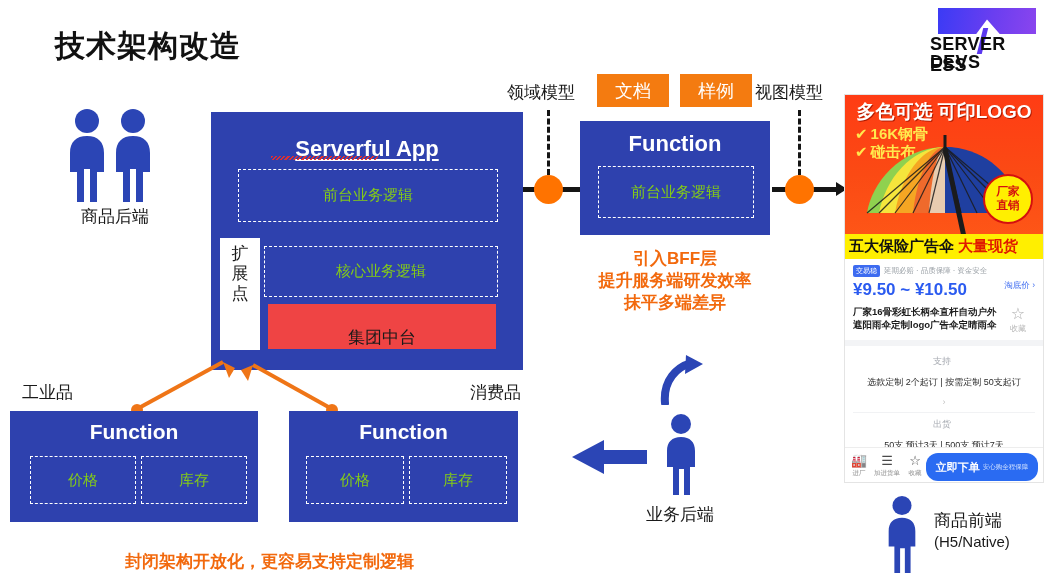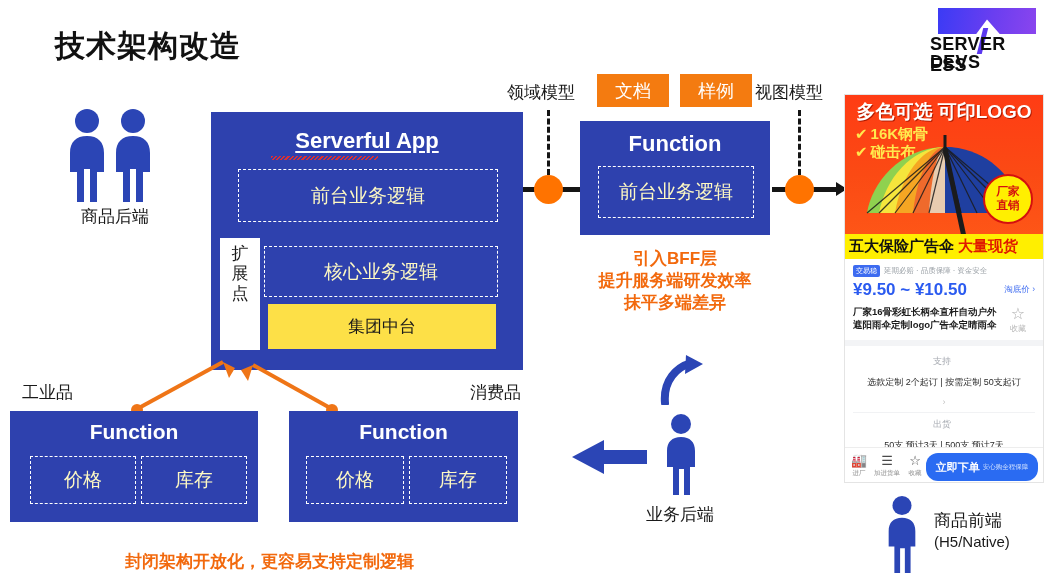--- a/index.html
+++ b/index.html
@@ -50,27 +50,27 @@
     position: absolute; left: 0; top: 44px;
     font-size: 18px; font-weight: bold; color: #0d0d0d;
     letter-spacing: 0.3px;
   }
   .logo-gap { display: inline-block; width: 14px; }
 
   
   .blue-box { background: #2e41ae; }
   .dash-box {
     border: 1.6px dashed #ffffff;
-    color: #fef9c3;
+    color: #84cc16;
     display: flex; align-items: center; justify-content: center;
-    font-size: 19px;
+    font-size: 15px;
   }
   .white-box {
-    background: #fde047; color: #1a1a1a;
-    display: flex; align-items: center; justify-content: center;
+    background: #ef4444; color: #1a1a1a;
+    display: flex; align-items: flex-end; justify-content: center;
     font-size: 17px;
   }
   .box-title {
     color: #ffffff; font-weight: bold; text-align: center;
     font-size: 22px;
   }
   .underline-sp {
     text-decoration: underline;
     text-decoration-color: #ffffff;
     text-underline-offset: 3px;
@@ -179,21 +179,21 @@
     margin-left: 4px; white-space: nowrap;
   }
   .card-sec { background:#ffffff; }
   #price-block { position: relative; padding: 6px 8px 6px 8px; }
   .tagline { display: flex; align-items: center; gap: 4px; }
   .mini-tag {
     background: #3d6bf0; color: #fff; font-size: 7px;
     padding: 1px 3px; border-radius: 2px; white-space: nowrap;
   }
   .mini-gray { color: #9aa0a6; font-size: 7.5px; white-space: nowrap; }
-  #price-row { display:flex; align-items: center; justify-content: space-between; margin-top:3px;}
+  #price-row { display:flex; align-items: flex-start; justify-content: space-between; margin-top:3px;}
   #price-main { color: #2b5bf0; font-size: 17px; font-weight: bold; white-space: nowrap; }
   #price-link { color: #3d6bf0; font-size: 8.5px; white-space: nowrap; }
   #title-row { display: flex; margin-top: 5px; }
   #prod-title {
     flex: 1; color: #1b1b1b; font-size: 9.5px; font-weight: bold;
     line-height: 13px;
   }
   #fav {
     width: 34px; text-align: center; color: #b6b6b6; font-size: 8px;
   }
@@ -257,21 +257,21 @@
         <path d="M27 31c-11 0-17 6-17 17v19h7v30h7V64h6v33h7V67h7V48c0-11-6-17-17-17z"></path>
         <circle cx="73" cy="16" r="12"></circle>
         <path d="M73 31c-11 0-17 6-17 17v19h7v30h7V64h6v33h7V67h7V48c0-11-6-17-17-17z"></path>
       </g>
     </svg>
   </div>
   <div class="abs plain-label" style="left:65px; top:205px; width:100px; text-align:center;">商品后端</div>
 
   <div class="abs blue-box" style="left:211px; top:112px; width:312px; height:258px;">
 
-    <div class="abs box-title" style="left:0; top:16px; width:312px;">
+    <div class="abs box-title" style="left:0; top:24px; width:312px;">
       <span class="underline-sp" style="position:relative;">
         <span>Serverful App</span>
       </span>
     </div>
     <div class="squiggle" style="left:60px; top:44px; width:107px;"></div>
 
     <div class="abs dash-box" style="left:27px; top:57px; width:258px; height:51px;">
       <span>前台业务逻辑</span>
     </div>
 

